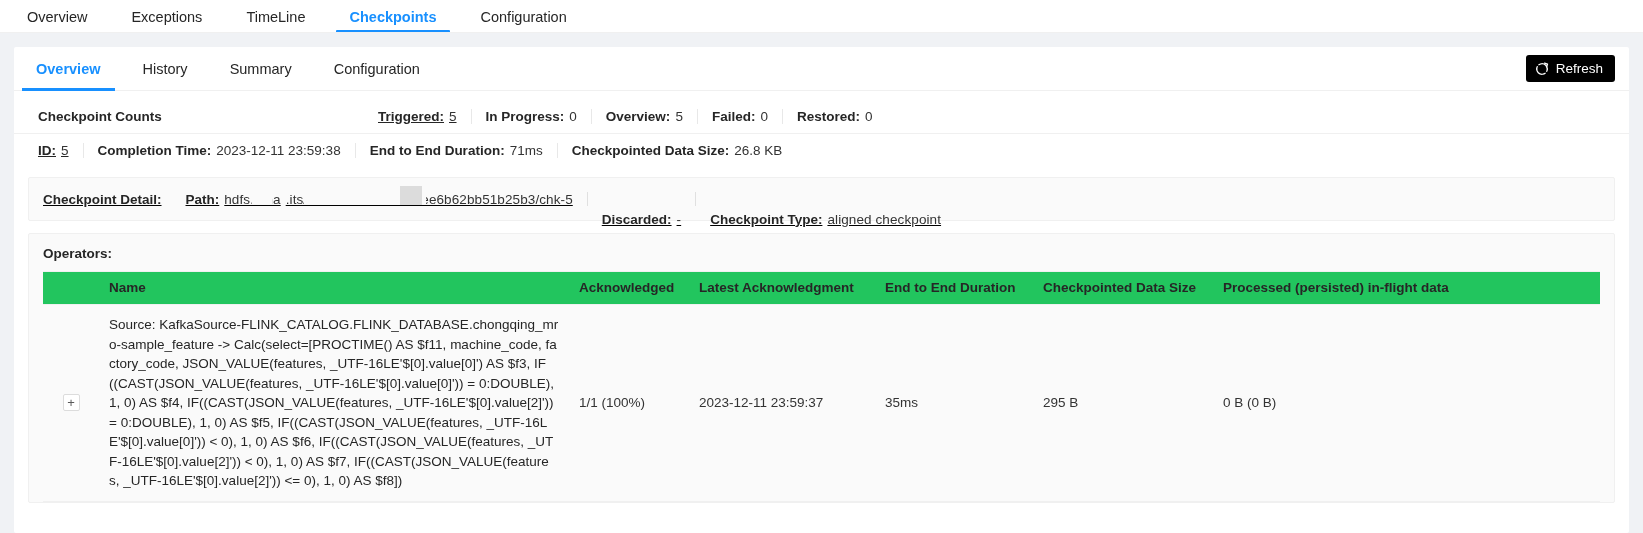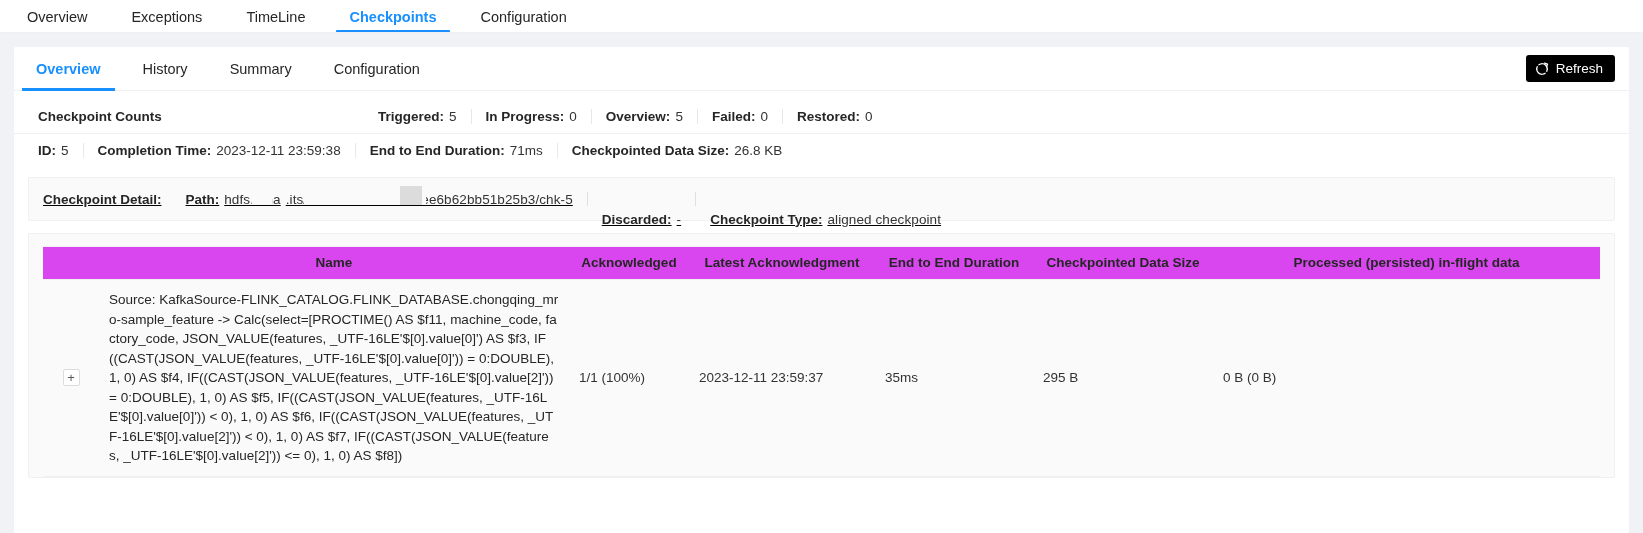--- a/index.html
+++ b/index.html
@@ -128,21 +128,21 @@
     white-space: nowrap;
   }
   .kv-group { display: flex; align-items: center; }
   .kv {
     display: inline-flex;
     align-items: baseline;
     padding: 0 14px;
     white-space: nowrap;
     border-left: 1px solid #e8e8e8;
   }
-  .kv:first-child { border-left: none; padding-left: 0; }
+  .kv:first-child { border-left: none; padding-left: 0; text-decoration: underline; }
   .kv .k { font-weight: bold; color: #262626; }
   .kv .v { color: #333333; margin-left: 5px; }
 
   
   .panel {
     margin: 10px 14px 0 14px;
     background: #fafafa;
     border: 1px solid #f0f0f0;
     border-radius: 2px;
     text-decoration: underline;
@@ -196,27 +196,27 @@
     color: #262626;
     margin-bottom: 10px;
   }
   table.ops {
     width: 100%;
     border-collapse: collapse;
     table-layout: fixed;
     font-size: 13.5px;
   }
   table.ops thead th {
-    text-align: center;
+    text-align: left;
     font-weight: bold;
     color: #262626;
     padding: 8px 10px 9px 10px;
     border-top: 1px solid #f0f0f0;
     border-bottom: 1px solid #f0f0f0;
-    background: #d946ef;
+    background: #22c55e;
     white-space: nowrap;
   }
   table.ops tbody td {
     padding: 10px 10px;
     color: #333333;
     vertical-align: middle;
     border-bottom: 1px solid #f0f0f0;
   }
   .col-expand { width: 56px; }
   .col-name   { width: 470px; }
@@ -359,20 +359,21 @@
 
         <span class="detail-divider"></span>
 
         <span class="detail-seg">
           <span class="lbl">Checkpoint Type:</span>
           <span class="path-text">aligned checkpoint</span>
         </span>
       </div>
 
       <div class="ops-panel">
+        <div class="ops-label">Operators:</div>
 
         <table class="ops">
           <colgroup>
             <col class="col-expand">
               <col class="col-name">
               <col class="col-ack">
             <col class="col-latest">
               <col class="col-e2e">
               <col class="col-size">
               <col class="col-inflight">

